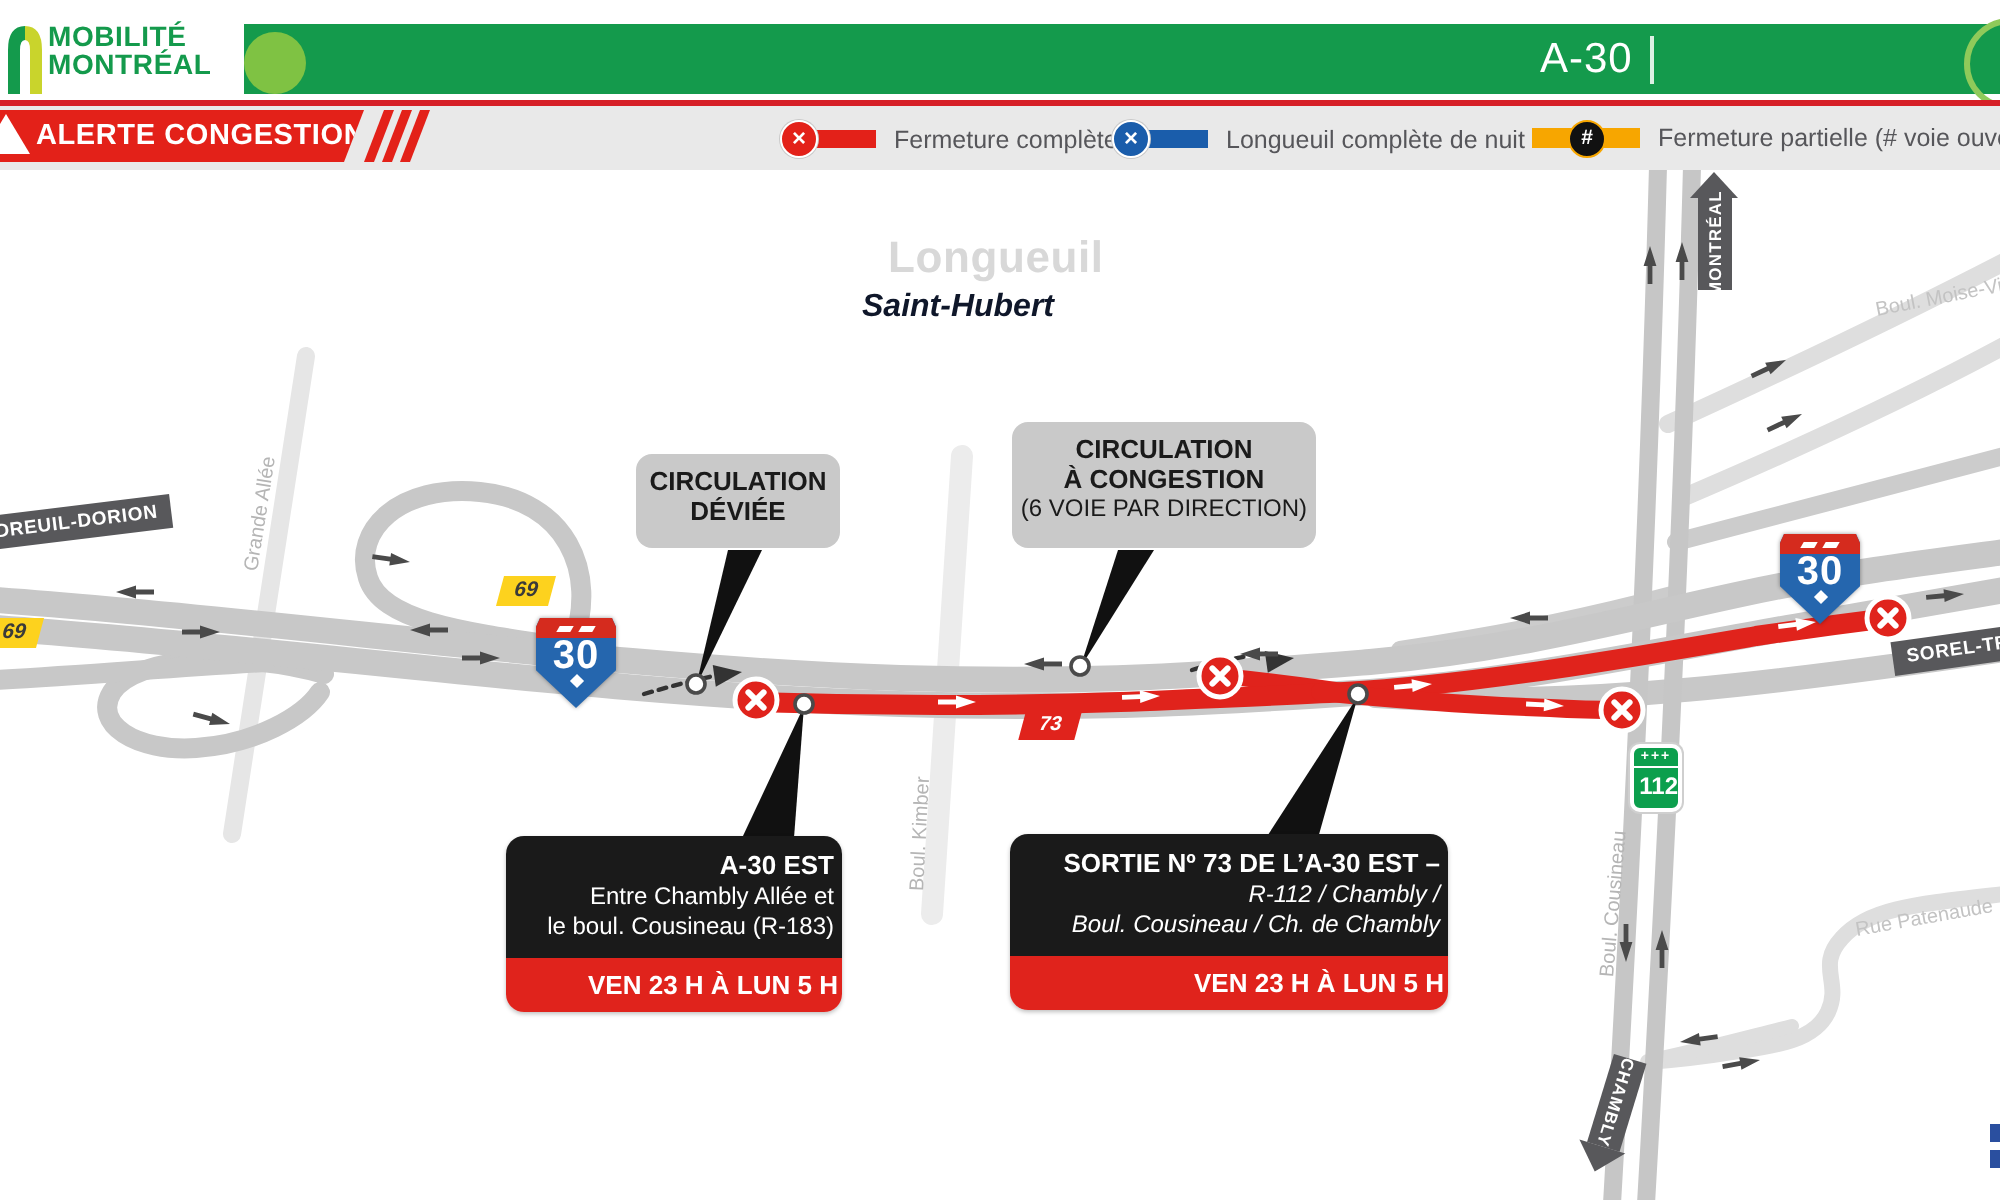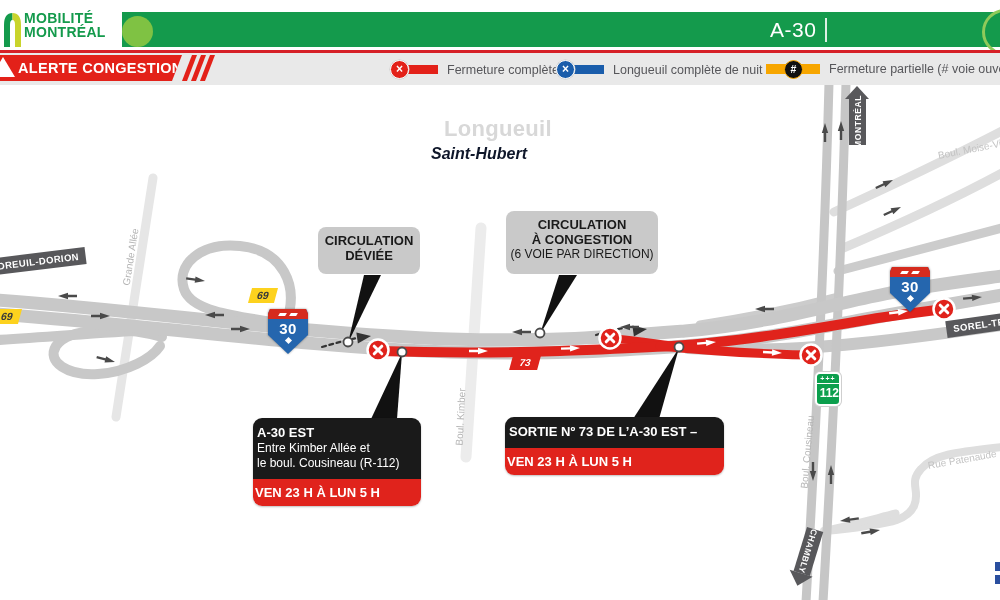--- a/index.html
+++ b/index.html
@@ -49,34 +49,34 @@
   .arr-dn{width:0;height:0;border-left:12px solid transparent;border-right:12px solid transparent;
           border-top:13px solid #58585b;}
   .vtxt{background:#58585b;color:#fff;font-size:8.5px;font-weight:bold;letter-spacing:.6px;
         writing-mode:vertical-rl;width:17px;height:46px;display:flex;align-items:center;justify-content:center;}
   .vtxt.flip{transform:rotate(180deg);}
   
   .callout{position:absolute;background:#c9c9c9;border-radius:8px;text-align:center;color:#1a1a1a;
            padding:6px 2px;box-sizing:border-box;}
   .co-b{font-size:13px;font-weight:bold;line-height:15px;}
   .co-r{font-size:12px;line-height:15px;}
-  .infobox{position:absolute;border-radius:9px;overflow:hidden;text-align:left;color:#fff;
+  .infobox{position:absolute;border-radius:9px;overflow:hidden;text-align:right;color:#fff;
            box-shadow:0 1px 2px rgba(0,0,0,.25);}
   .ib-black{background:#1a1a1a;padding:7px 4px 8px;}
   .ib-title{font-size:13px;font-weight:bold;line-height:16px;}
   .ib-line{font-size:12px;line-height:15px;}
   .ib-line.it{font-style:italic;}
   .ib-red{background:#e0231c;font-size:13px;font-weight:bold;padding:6px 2px;}
   
   .a30{position:absolute;width:40px;height:45px;filter:drop-shadow(0 0 1px rgba(0,0,0,.4));}
   .a30-in{width:100%;height:100%;background:#2566ae;clip-path:polygon(5% 0,95% 0,100% 10%,100% 58%,50% 100%,0 58%,0 10%);
           display:flex;flex-direction:column;align-items:center;}
   .a30-band{height:10px;width:100%;background:#d52b1e;display:flex;justify-content:center;gap:4px;align-items:center;}
   .a30-band i{display:block;width:7px;height:3px;background:#fff;transform:skewX(-30deg);}
-  .a30-num{color:#fff;font-weight:bold;font-size:15px;line-height:19px;letter-spacing:.5px;}
+  .a30-num{color:#fff;font-weight:bold;font-size:20px;line-height:19px;letter-spacing:.5px;}
   .a30-fleur{width:5px;height:5px;background:#fff;transform:rotate(45deg);}
   .tab{position:absolute;transform:skewX(-15deg);font-weight:bold;text-align:center;white-space:nowrap;}
   .tab69{width:26px;height:15px;background:#fdd21e;color:#3a3a3a;font-size:10.5px;line-height:15px;}
   .tab73{width:28px;height:14px;background:#e0231c;color:#fff;font-size:10px;line-height:14px;}
   .r112{position:absolute;width:26px;height:34px;background:#0c9f4d;border:2px solid #fff;border-radius:5px;
         box-shadow:0 0 0 1px #cfcfcf;color:#fff;text-align:center;box-sizing:border-box;}
   .r112-x{font-size:7px;font-weight:bold;line-height:9px;letter-spacing:1px;border-bottom:1px solid #fff;}
   .r112-n{font-size:12px;font-weight:bold;line-height:18px;text-align:right;}
   
   .brand{position:absolute;left:903px;top:556px;font-family:"Liberation Serif",serif;font-size:27px;
@@ -285,27 +285,29 @@
   </div>
   <div class="callout" style="left:506px;top:211px;width:152px;height:63px">
     <div class="co-b">CIRCULATION</div>
     <div class="co-b">À CONGESTION</div>
     <div class="co-r">(6 VOIE PAR DIRECTION)</div>
   </div>
 
   <div class="infobox" style="left:253px;top:418px;width:168px">
     <div class="ib-black">
       <div class="ib-title">A-30 EST</div>
-      <div class="ib-line">Entre Kimber Allée et</div>
-      <div class="ib-line">le boul. Cousineau (R-112)</div>
+      <div class="ib-line">Entre Chambly Allée et</div>
+      <div class="ib-line">le boul. Cousineau (R-183)</div>
     </div>
     <div class="ib-red">VEN 23 H À LUN 5 H</div>
   </div>
   <div class="infobox" style="left:505px;top:417px;width:219px">
     <div class="ib-black">
       <div class="ib-title">SORTIE Nº 73 DE L’A-30 EST –</div>
+      <div class="ib-line it">R-112 / Chambly /</div>
+      <div class="ib-line it">Boul. Cousineau / Ch. de Chambly</div>
     </div>
     <div class="ib-red">VEN 23 H À LUN 5 H</div>
   </div>
 
   <div class="flag"></div>
 
 </div>
 
 </body></html>

